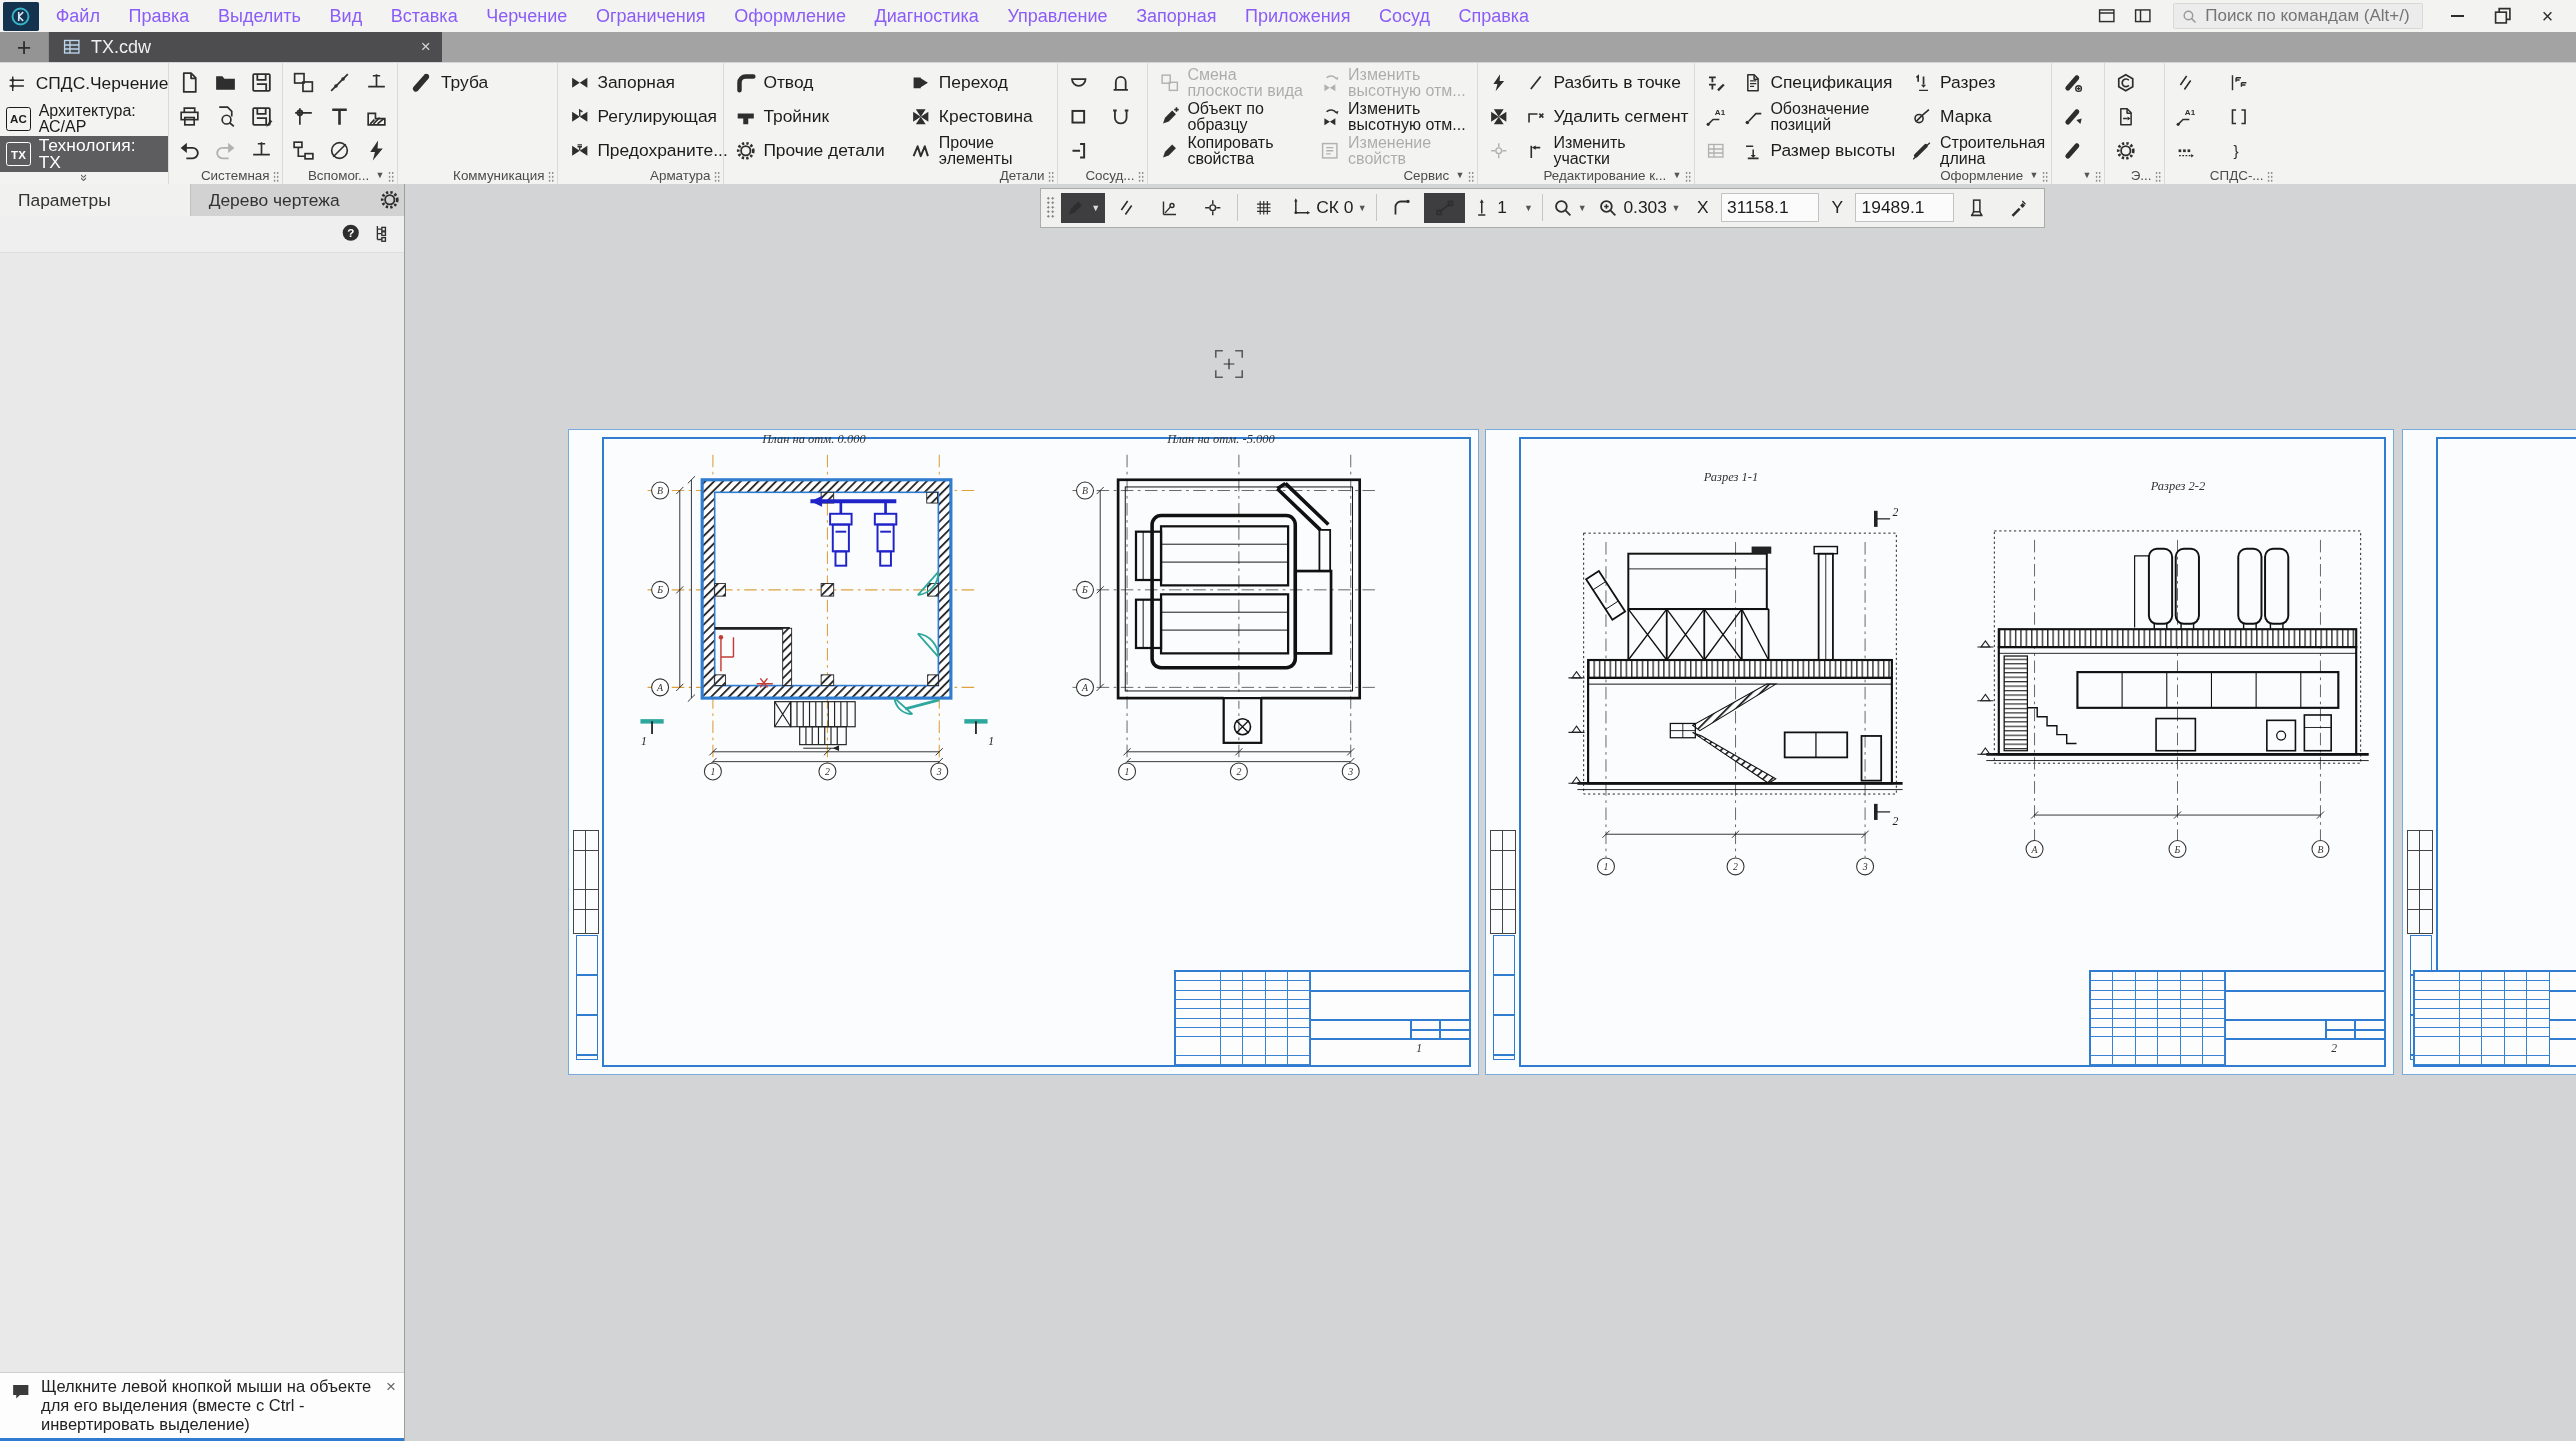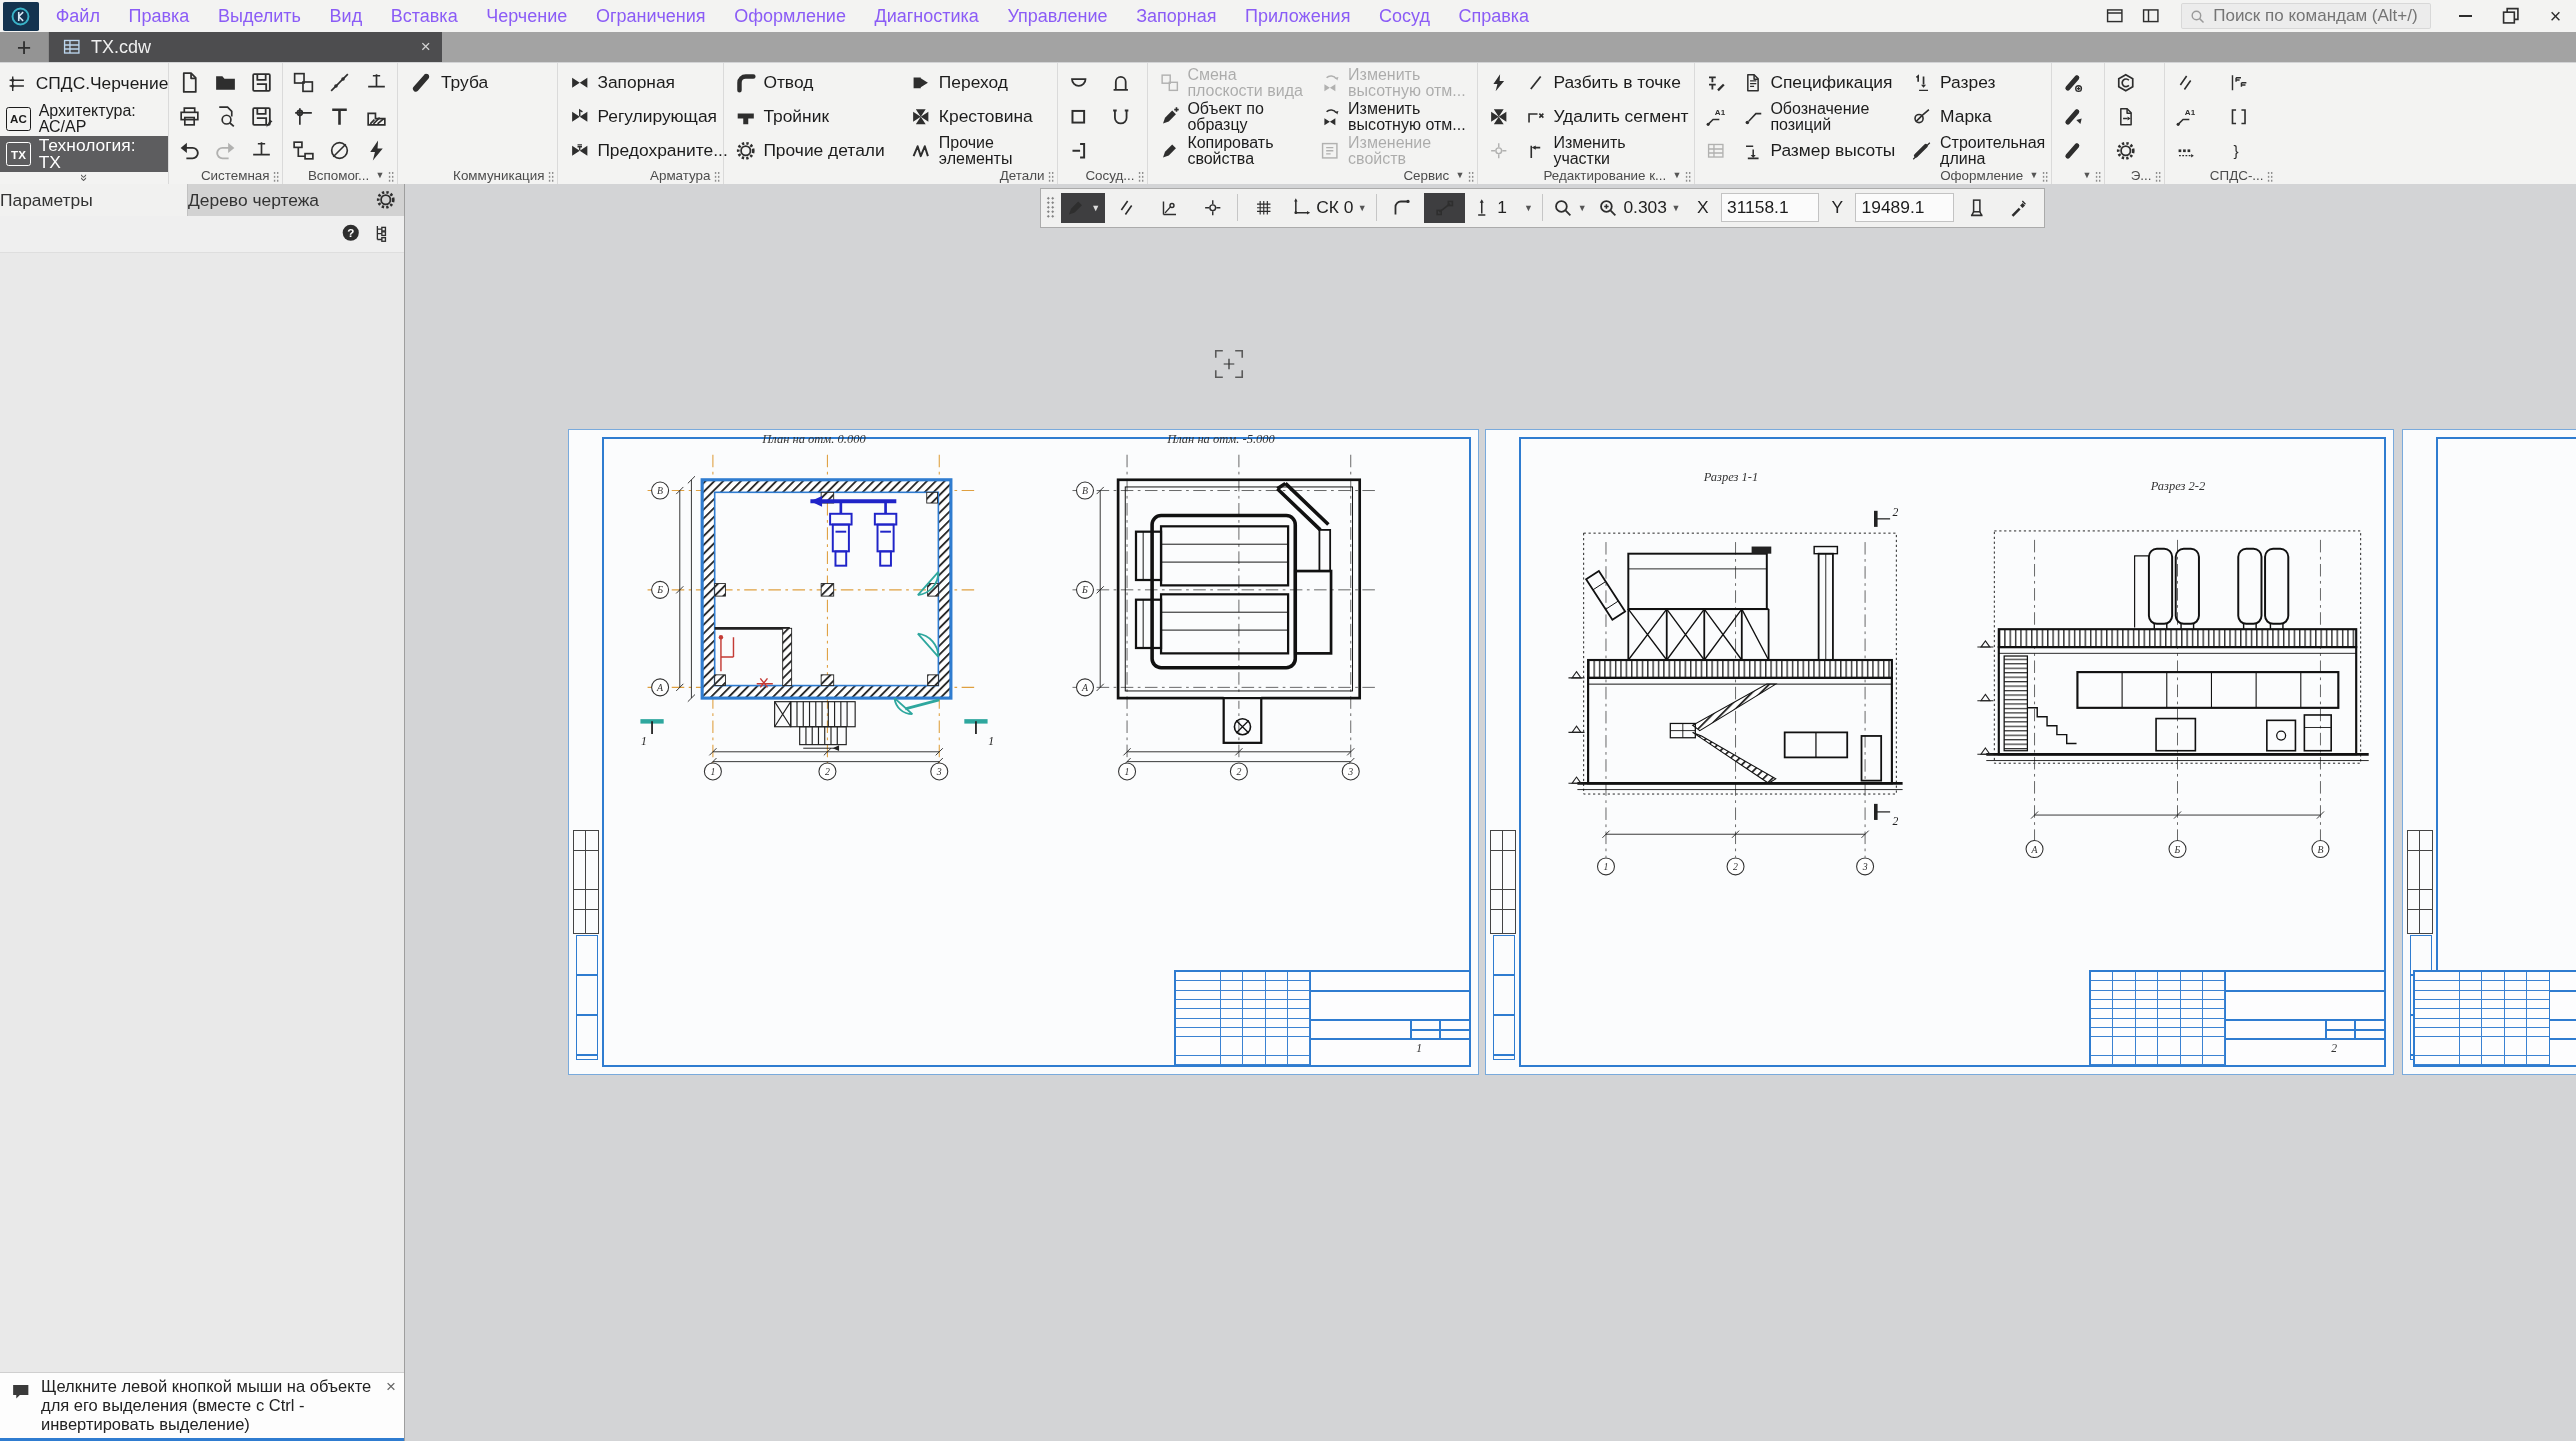--- a/index.html
+++ b/index.html
@@ -2,21 +2,21 @@
 <html style="font-size:14.3px"><head>
 <meta charset="utf-8">
 <style>
   html,body{margin:0;padding:0}
   body{width:2576px;height:1442px;overflow:hidden;position:relative;background:#d3d4d6;
        font-family:"Liberation Sans",sans-serif;color:#1c1c1c}
   
   .menubar{position:absolute;left:0;top:0;right:0;height:32px;background:#f3f3f2;display:flex;align-items:center;border-bottom:0.9px solid #e2e2e2}
   .logo{width:36px;height:29px;margin:1.8px 2.7px;background:#14334f;border-radius:1.8px;display:flex;align-items:center;justify-content:center}
   .mi{padding:0 14.3px;font-size:18px;color:#8b5cf6;line-height:32px;white-space:nowrap}
-  .winzone{margin-left:auto;display:flex;align-items:center;gap:6px;padding-right:1px}
+  .winzone{margin-left:auto;display:flex;align-items:center;gap:6px;padding-right:9px}
   .wico{width:30px;height:25px;display:flex;align-items:center;justify-content:center;color:#4a4a4a}
   .search{width:234px;height:24px;background:#ececec;border:0.9px solid #d8d8d8;border-radius:1.8px;display:flex;align-items:center;gap:5.4px;padding:0 7.2px;margin:0 9px}
   .search input{border:0;outline:0;background:transparent;width:100%;font:17px "Liberation Sans",sans-serif;color:#9c9c9c}
   .wbtn{width:39px;height:27px;display:flex;align-items:center;justify-content:center;font-size:19.7px;color:#2d2d2d}
   .minbar{display:inline-block;width:13.4px;border-top:2.2px solid #2d2d2d}
   
   .tabbar{position:absolute;left:0;top:32px;right:0;height:30px;background:#a3a3a3;display:flex;align-items:stretch}
   .addtab{width:48px;background:#949494;display:flex;align-items:center;justify-content:center;font-size:25px;color:#2e2e2e;border-right:0.9px solid #8a8a8a}
   .tab{width:370px;background:#4d4d4f;color:#f0f0f0;display:flex;align-items:center;gap:9px;padding:0 11.6px;font-size:18px}
   .tab .x{margin-left:auto;font-size:17px;color:#d5d5d5}
@@ -36,21 +36,21 @@
   
   .modes{width:168px;display:flex;flex-direction:column;padding-top:2.7px;border-right:0.9px solid #dadada}
   .mode{display:flex;align-items:center;gap:8px;height:36px;padding:0 6.3px;font-size:17.4px;line-height:17px}
   .mode.active{background:#5d5d5f;color:#fff}
   .mbadge{width:22.4px;height:22.4px;border:1.8px solid currentColor;border-radius:2.7px;font-size:11.6px;font-weight:bold;display:flex;align-items:center;justify-content:center;flex:0 0 auto}
   .chev{height:13.4px;text-align:center;color:#555;font-size:13.4px;line-height:11.6px}
   .chev span{display:inline-block;transform:rotate(90deg)}
   
   .lpanel{position:absolute;left:0;top:184px;width:404px;bottom:0;background:#eaeaea;border-right:0.9px solid #9e9e9e;display:flex;flex-direction:column}
   .ptabs{display:flex;height:32px;background:#d2d2d2;align-items:stretch}
-  .ptab{width:188px;display:flex;align-items:center;padding:0 0;font-size:17.4px;color:#333;background:#f1f1f0}
+  .ptab{width:188px;display:flex;align-items:center;padding:0 18px;font-size:17.4px;color:#333;background:#f1f1f0}
   .ptab.off{background:#d2d2d2;border-left:0.9px solid #c2c2c2;width:181px}
   .pgear{width:36px;margin-left:auto;display:flex;align-items:center;justify-content:center;background:#d2d2d2}
   .piconrow{height:36px;display:flex;align-items:center;justify-content:flex-end;gap:10.7px;padding:0 10.7px;background:#efefef;border-bottom:0.9px solid #dedede}
   .pbody{flex:1;background:#e9e9e9}
   .pmsg{height:61px;background:#fdfdfd;border-top:0.9px solid #cfcfcf;position:relative;padding:4.5px 27px 3.6px 41px;font-size:16.5px;line-height:19px;color:#222}
   .pmsg .bico{position:absolute;left:9.8px;top:8px}
   .pmsg .x{position:absolute;right:8px;top:3.6px;color:#666;font-size:17px}
   .pmsg::after{content:"";position:absolute;left:0;right:0;bottom:0;height:3.6px;background:#2f7cd0}
   
   .canvas{position:absolute;left:405px;top:184px;right:0;bottom:0;background:#d3d4d6;overflow:hidden}

